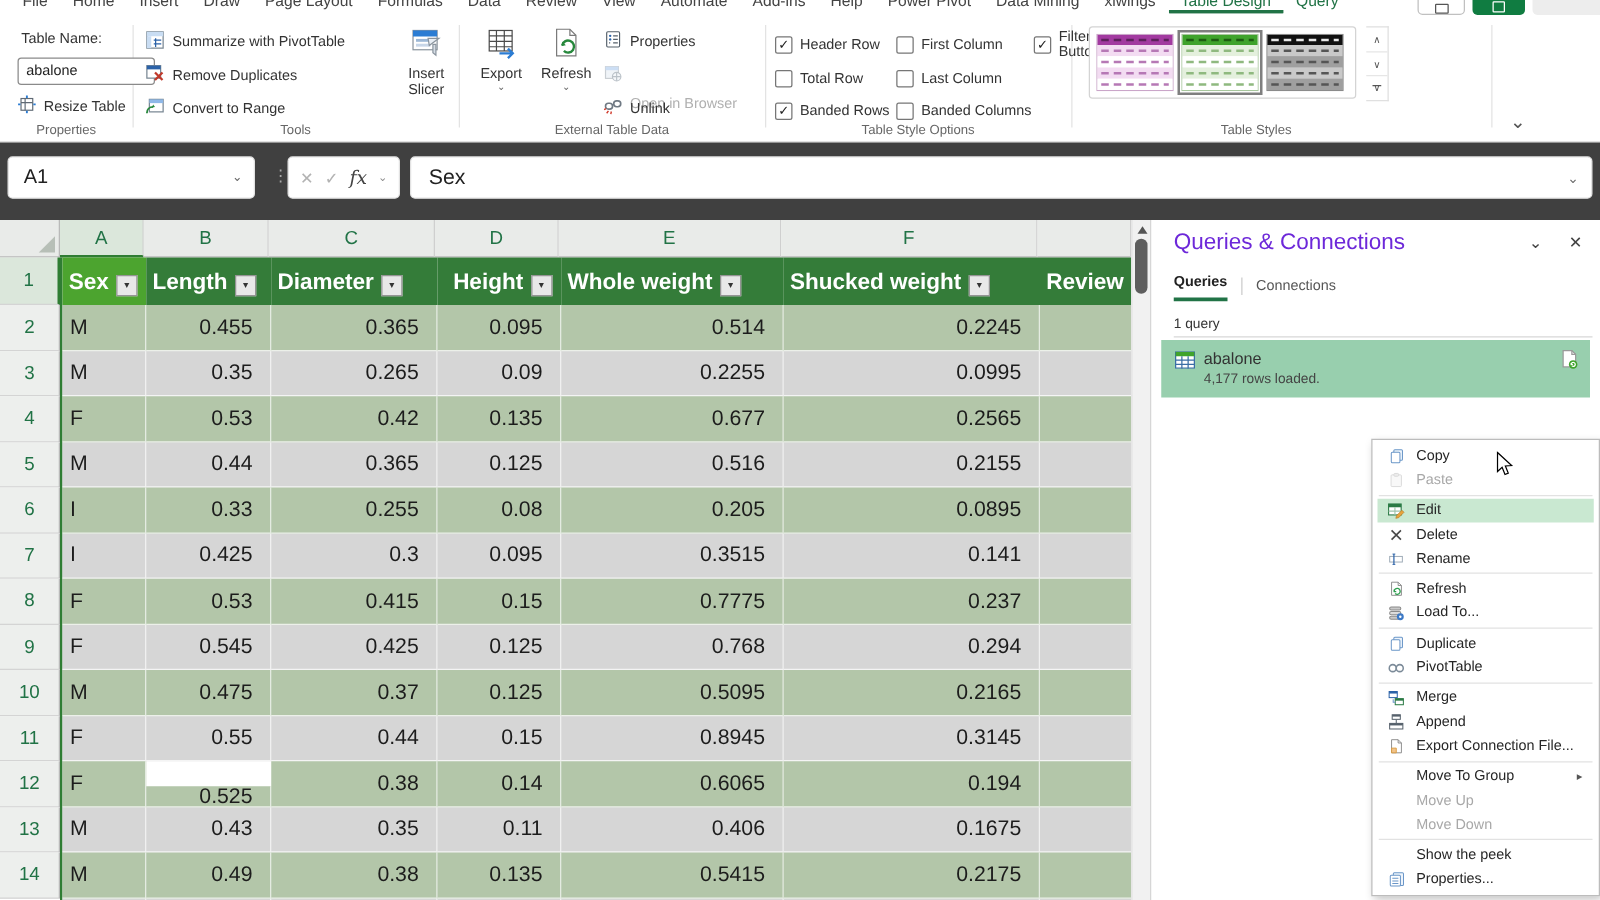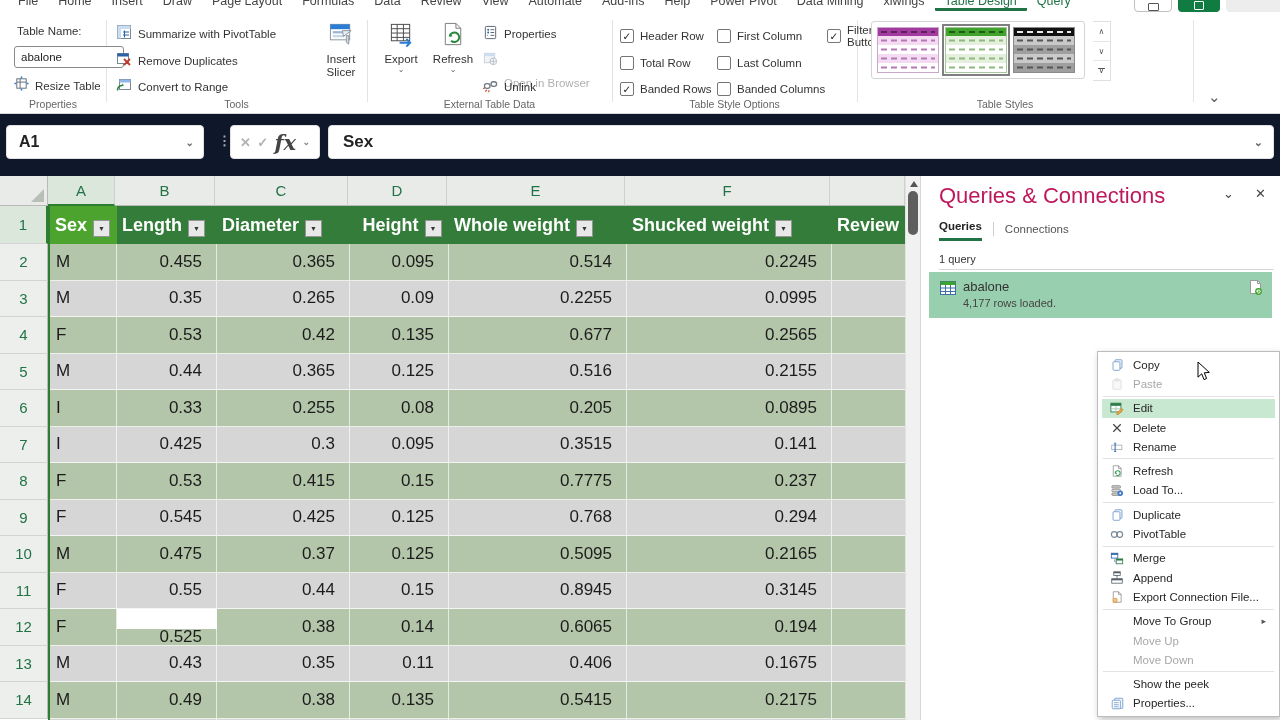--- a/index.html
+++ b/index.html
@@ -43,30 +43,30 @@
   .gal{position:absolute;left:14px;top:7px;width:214px;height:58px;border:1px solid #d4d4d4;border-radius:3px;
        background:#fff;display:flex;align-items:center;gap:6px;padding:0 5px;box-sizing:border-box;}
   .swatch{width:62px;height:46px;}
   .swatch.selwrap{outline:2px solid #7f7f7f;outline-offset:1px;background:#fff;}
   .galarr{position:absolute;left:236px;top:7px;width:17px;height:58px;border:1px solid #e0e0e0;border-left:none;
           display:flex;flex-direction:column;background:#fff;}
   .galarr div{flex:1;display:flex;align-items:center;justify-content:center;font-size:8px;color:#555;border-bottom:1px solid #e6e6e6;}
   .galarr div:last-child{border-bottom:none;flex-direction:column;line-height:4px;}
   .collapse-chev{position:absolute;left:1208px;top:74px;font-size:15px;color:#555;}
   
-  .fzone{position:absolute;left:0;top:114px;right:0;height:62px;background:#0f172a;font-weight:bold;}
+  .fzone{position:absolute;left:0;top:114px;right:0;height:62px;background:#404040;}
   .ffield{position:absolute;top:11px;height:34px;background:#fff;border:1px solid #e2e2e2;border-radius:4px;
           box-sizing:border-box;display:flex;align-items:center;font-size:16px;color:#222;}
   .namebox{left:6px;width:198px;padding-left:12px;}
   .namebox .nb-chev{position:absolute;right:9px;font-size:10px;color:#666;}
   .fdots{position:absolute;left:218px;top:19px;color:#a8a8a8;font-size:13px;letter-spacing:0;}
   .fxbox{left:230px;width:90px;justify-content:space-between;padding:0 9px;}
   .fx-x{color:#b3b3b3;font-size:13px;}
   .fx-ok{color:#b3b3b3;font-size:13px;}
-  .fx-fx{font-family:"DejaVu Serif",serif;font-style:italic;font-size:21px;color:#444;}
+  .fx-fx{font-family:"DejaVu Serif",serif;font-style:italic;font-size:15px;color:#444;}
   .fx-chev{font-size:9px;color:#888;}
   .fmlbox{left:328px;right:6px;padding-left:14px;font-size:17px;}
   .fmlbox .fb-chev{position:absolute;right:10px;font-size:11px;color:#666;}
   
   .sheet{position:absolute;left:0;top:176px;width:905px;bottom:0;background:#fff;overflow:hidden;}
   .corner{position:absolute;left:0;top:0;width:48px;height:30px;background:#e9ebe9;box-sizing:border-box;
           border-right:1px solid #b9b9b9;border-bottom:1px solid #b9b9b9;}
   .corner .tri{position:absolute;right:3px;bottom:3px;width:0;height:0;
                border-left:13px solid transparent;border-bottom:13px solid #b7bfb7;}
   #colhdrs{position:absolute;left:48px;top:0;display:flex;}
@@ -92,21 +92,21 @@
   .td.txt{padding-left:6px;}
   .band-g{background:#b3c6a9;}
   .band-y{background:#d6d6d6;}
   
   .vscroll{position:absolute;left:905px;top:176px;width:15px;bottom:0;background:#f1f1f1;border-left:1px solid #e2e2e2;}
   .vs-up{position:absolute;left:4px;top:5px;width:0;height:0;border-left:4px solid transparent;
          border-right:4px solid transparent;border-bottom:6px solid #555;}
   .vs-thumb{position:absolute;left:2px;width:10px;top:15px;height:44px;background:#5e5e5e;border-radius:5px;}
   
   .pane{position:absolute;left:920px;top:176px;right:0;bottom:0;background:#fff;border-left:1px solid #d6d6d6;}
-  .pane-title{position:absolute;left:18px;top:7px;font-size:22px;color:#be185d;}
+  .pane-title{position:absolute;left:18px;top:7px;font-size:18px;color:#6d28d9;}
   .pane-chev{position:absolute;right:46px;top:10px;font-size:13px;color:#444;}
   .pane-close{position:absolute;right:14px;top:10px;font-size:13px;color:#444;}
   .pane-tabs{position:absolute;left:18px;top:44px;display:flex;align-items:flex-end;font-size:11.5px;}
   .ptab{color:#555;padding-bottom:6px;}
   .ptab.active{color:#222;font-weight:bold;border-bottom:3px solid #217346;}
   .ptab-sep{width:1px;height:14px;background:#ccc;margin:0 11px 5px;}
   .pane-count{position:absolute;left:18px;top:77px;font-size:11px;color:#333;}
   .pane-hr{position:absolute;left:18px;right:6px;top:93px;border-top:1px solid #d8d8d8;}
   .query-item{position:absolute;left:8px;right:8px;top:96px;height:46px;background:#98cfae;}
   .qi-icon{position:absolute;left:11px;top:9px;}

